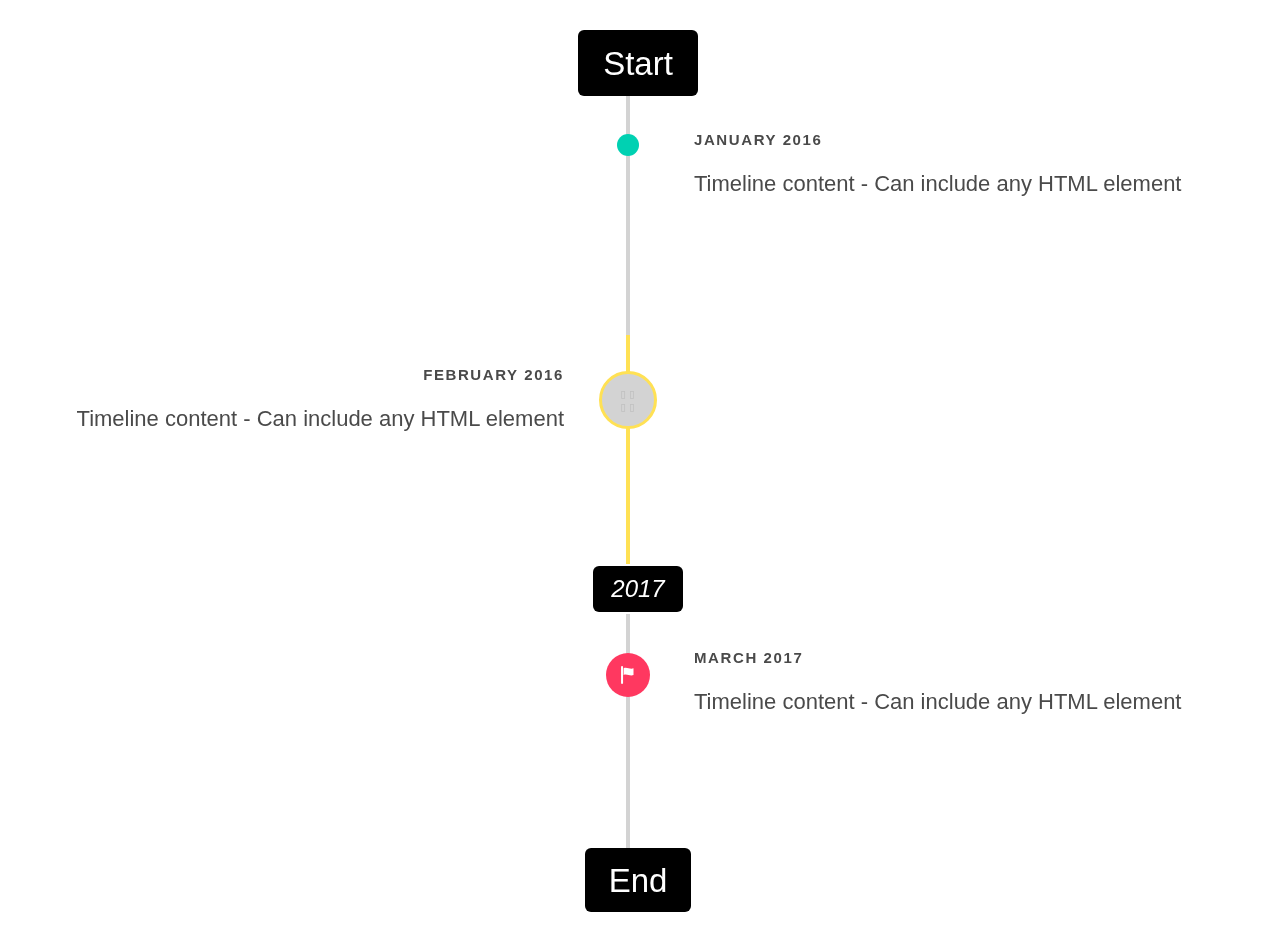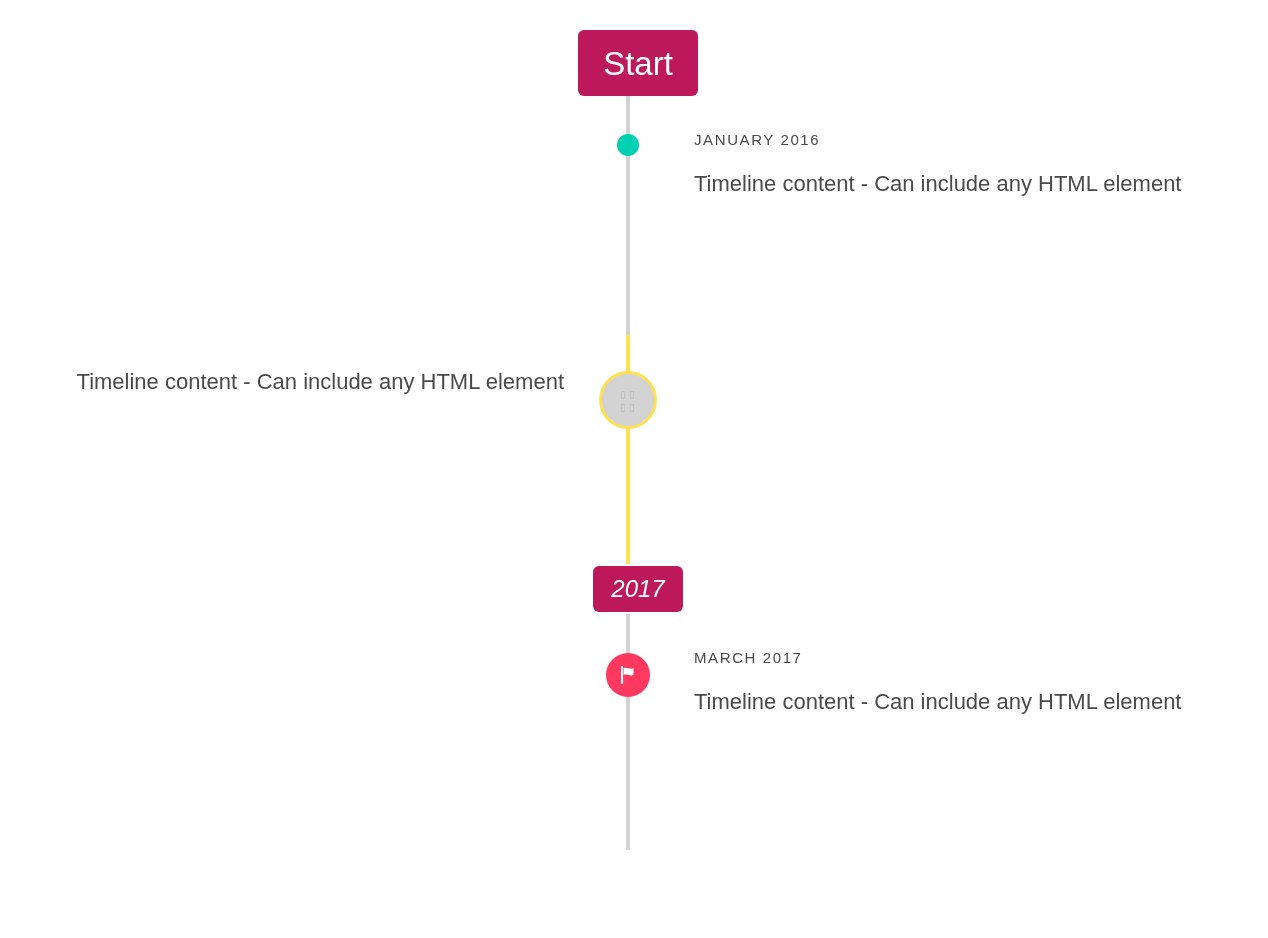--- a/index.html
+++ b/index.html
@@ -27,21 +27,21 @@
   }
   .rail.rail-grey-top    { top: 94px;  height: 241px; }
   .rail.rail-yellow      { top: 335px; height: 229px; background: #ffe154; }
   .rail.rail-grey-bottom { top: 614px; height: 236px; }
 
   
   .badge {
     position: absolute;
     left: 50%;
     transform: translateX(-50%);
-    background: #be185d;
+    background: #000000;
     color: #ffffff;
     border-radius: 6px;
     display: flex;
     align-items: center;
     justify-content: center;
     line-height: 1;
     white-space: nowrap;
     z-index: 4;
     font-weight: 400;
   }
@@ -79,21 +79,21 @@
   .item-left  { justify-content: flex-start; }
 
   .content {
     width: 540px;
   }
   .content-right { margin-left: 694px; text-align: left; }
   .content-left  { margin-left: 24px;  text-align: right; }
 
   .heading {
     font-size: 15px;
-    font-weight: normal;
+    font-weight: bold;
     letter-spacing: 1.6px;
     color: #4a4a4a;
     margin: 0 0 20px 0;
     text-transform: uppercase;
   }
   .paragraph {
     font-size: 22px;
     line-height: 1.43;
     color: #4a4a4a;
     margin: 0;
@@ -156,33 +156,35 @@
       <p class="paragraph">Timeline content - Can include any HTML element</p>
     </div>
   </div>
 
   <div class="marker marker-broken" style="top:400px;">
     <span class="broken-glyph">▯▯
 ▯▯</span>
   </div>
   <div class="item item-left" style="top:366px;">
     <div class="content content-left">
+      <p class="heading">FEBRUARY 2016</p>
       <p class="paragraph">Timeline content - Can include any HTML element</p>
     </div>
   </div>
 
   <div class="badge badge-mid">2017</div>
 
   <div class="marker marker-flag" style="top:675px;">
     <svg width="22" height="22" viewBox="0 0 24 24" aria-hidden="true">
       <path d="M5.5 3.2v17.6" stroke="#ffffff" stroke-width="2.2" stroke-linecap="round" fill="none"></path>
       <path d="M7.2 4.6c3.6-1.8 7.2 1.8 10.8 0v7.4c-3.6 1.8-7.2-1.8-10.8 0z" fill="#ffffff"></path>
     </svg>
   </div>
   <div class="item item-right" style="top:649px;align-items:center;">
     <div class="content content-right">
       <p class="heading">MARCH 2017</p>
       <p class="paragraph">Timeline content - Can include any HTML element</p>
     </div>
   </div>
 
+  <div class="badge badge-end">End</div>
 
 </div>
 
 </body></html>

